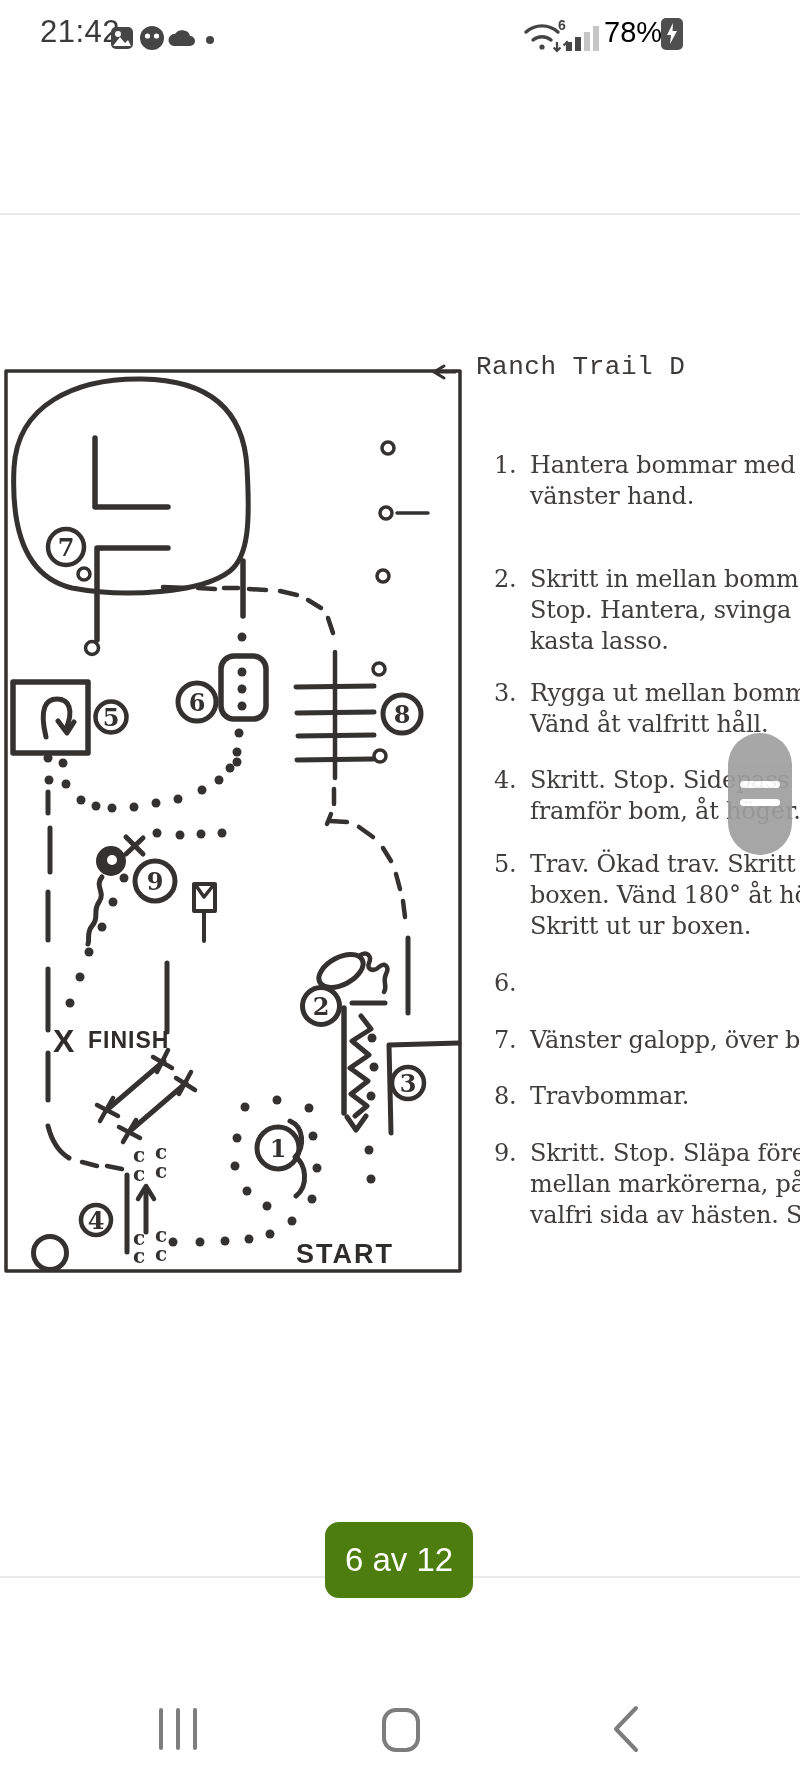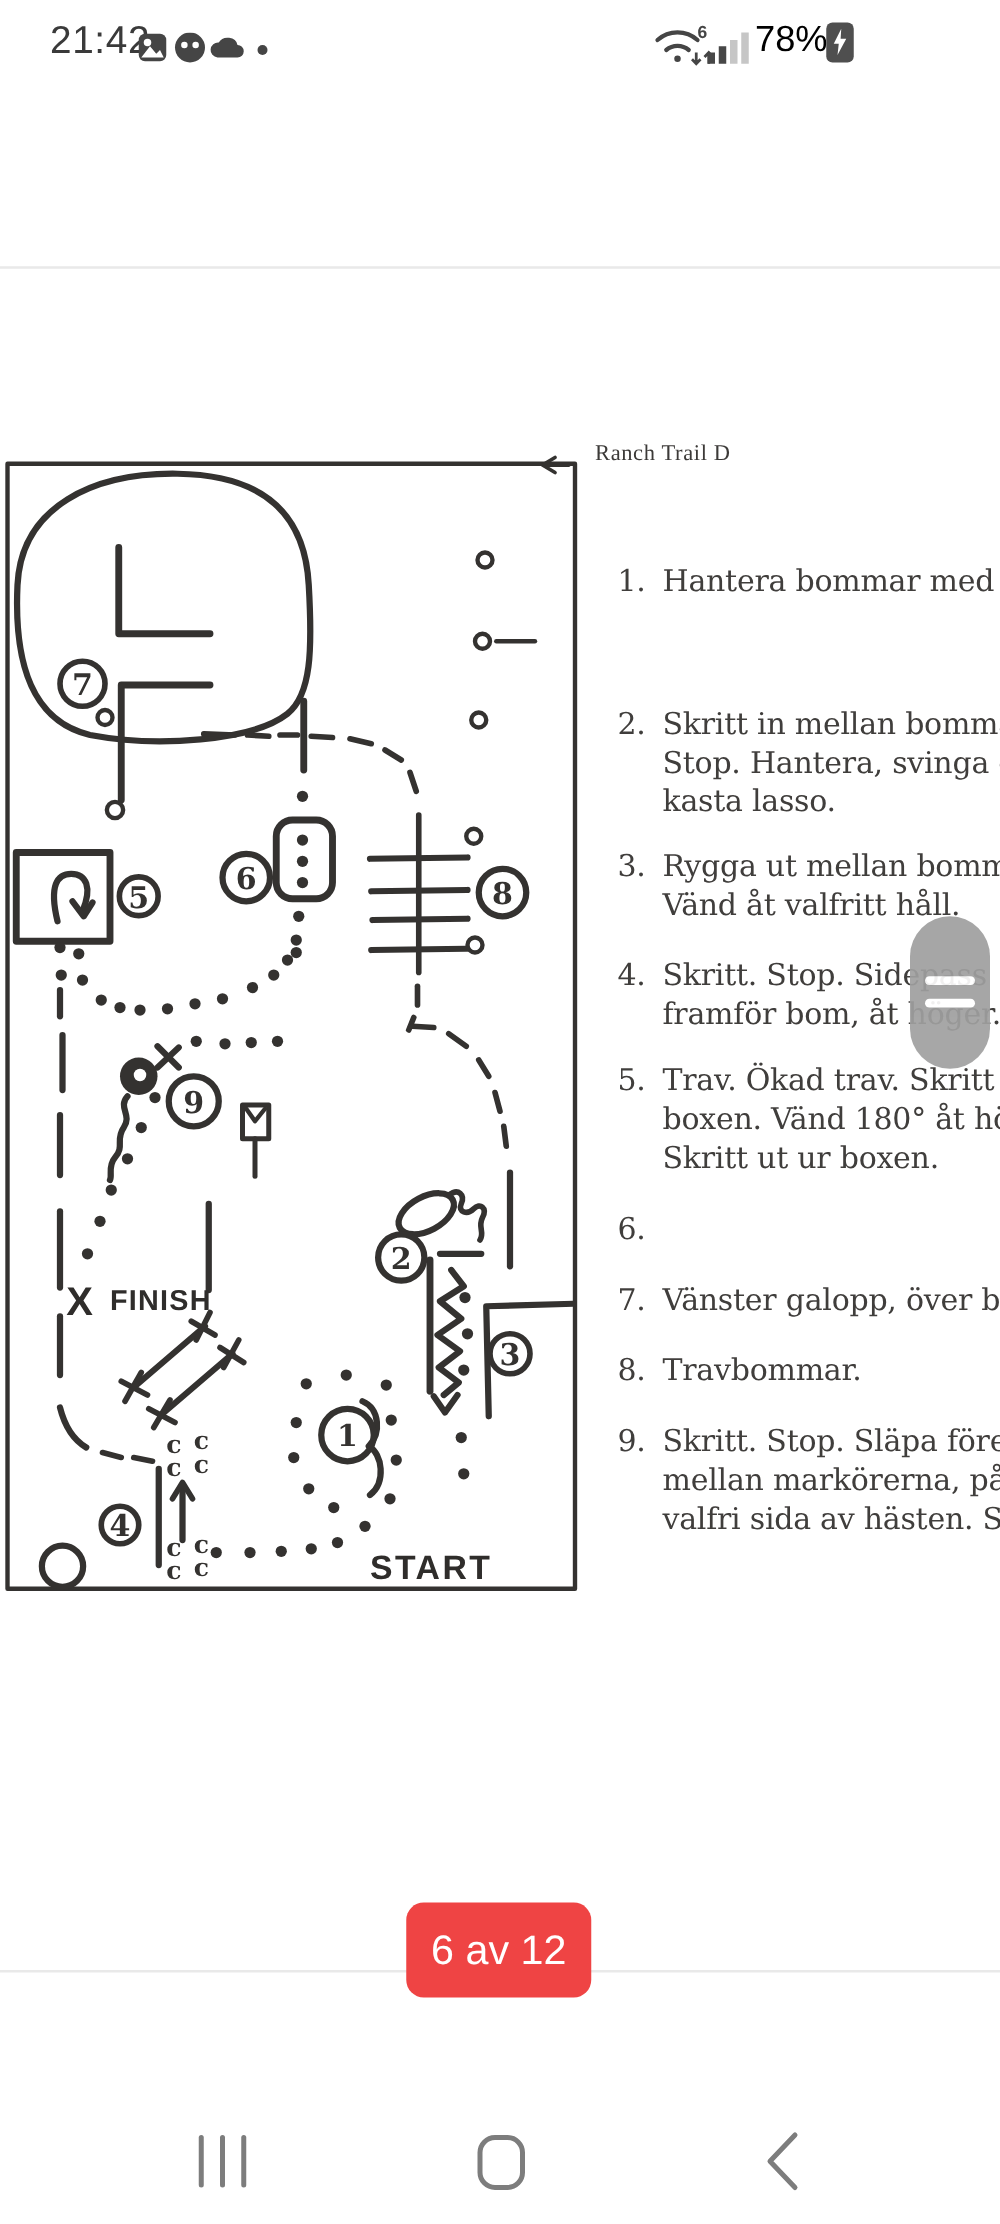--- a/index.html
+++ b/index.html
@@ -9,41 +9,41 @@
 
   
   #statusbar{position:absolute;left:0;top:0;width:800px;height:62px;background:#ffffff;}
   #time{position:absolute;left:40px;top:14px;font-size:31px;color:#3a3a3a;letter-spacing:.5px;}
   #battpct{position:absolute;left:604px;top:16px;font-size:29px;color:#000000;}
 
   
   .pagesep{position:absolute;left:0;width:800px;height:2px;background:#e9e9e9;}
 
   
-  #doctitle{position:absolute;left:476px;top:352px;font-family:Liberation Serif, serif;
-            font-size:18px;color:#3c3a38;letter-spacing:.5px;}
+  #doctitle{position:absolute;left:476px;top:352px;font-family:Liberation Mono, monospace;
+            font-size:26px;color:#3c3a38;letter-spacing:.5px;}
   .instr{position:absolute;left:494px;display:flex;color:#403e3c;
          font-family:"DejaVu Serif",serif;font-size:24px;line-height:31px;letter-spacing:-0.2px;}
   .instr .num{width:36px;flex:0 0 36px;}
   .instr .ln{white-space:nowrap;}
 
   
   #mapsvg{position:absolute;left:0;top:0;pointer-events:none;}
   .stroke{stroke:#343230;fill:none;stroke-linecap:round;stroke-linejoin:round;}
   .obnum{font-family:"DejaVu Serif",serif;font-weight:700;font-size:24px;fill:#343230;text-anchor:middle;}
   .maplabel{font-family:"Liberation Sans",sans-serif;font-weight:700;fill:#2f2d2b;}
   .hoof{font-family:"DejaVu Serif",serif;font-weight:700;font-size:20px;fill:#343230;}
 
   
   #scrollpill{position:absolute;left:728px;top:733px;width:64px;height:122px;background:#9f9f9f;
               border-radius:32px;opacity:.92;}
   #scrollpill .bar{position:absolute;left:12px;width:40px;height:7px;background:#fff;border-radius:4px;}
 
   
-  #pagebadge{position:absolute;left:325px;top:1522px;width:148px;height:76px;background:#ef4444;
+  #pagebadge{position:absolute;left:325px;top:1522px;width:148px;height:76px;background:#4d7c0f;
              border-radius:14px;color:#fff;font-size:33px;display:flex;align-items:center;
              justify-content:center;}
 
   
   .navicon{position:absolute;}
 </style>
 </head>
 <body>
 
 <div id="screen">
@@ -311,20 +311,21 @@
     <text class="maplabel" x="88" y="1048" font-size="23" letter-spacing="1">FINISH</text>
     <text class="maplabel" x="296" y="1263" font-size="27" letter-spacing="2">START</text>
   </svg>
 
   <div id="doctitle">Ranch Trail D</div>
 
   <div class="instr" style="top:450px">
     <span class="num">1.</span>
     <div>
          <div class="ln">Hantera bommar med</div>
+         <div class="ln">vänster hand.</div>
       </div>
   </div>
   <div class="instr" style="top:564px">
     <span class="num">2.</span>
     <div>
         <div class="ln">Skritt in mellan bommar.</div>
          <div class="ln">Stop. Hantera, svinga och</div>
          <div class="ln">kasta lasso.</div>
       </div>
   </div>

